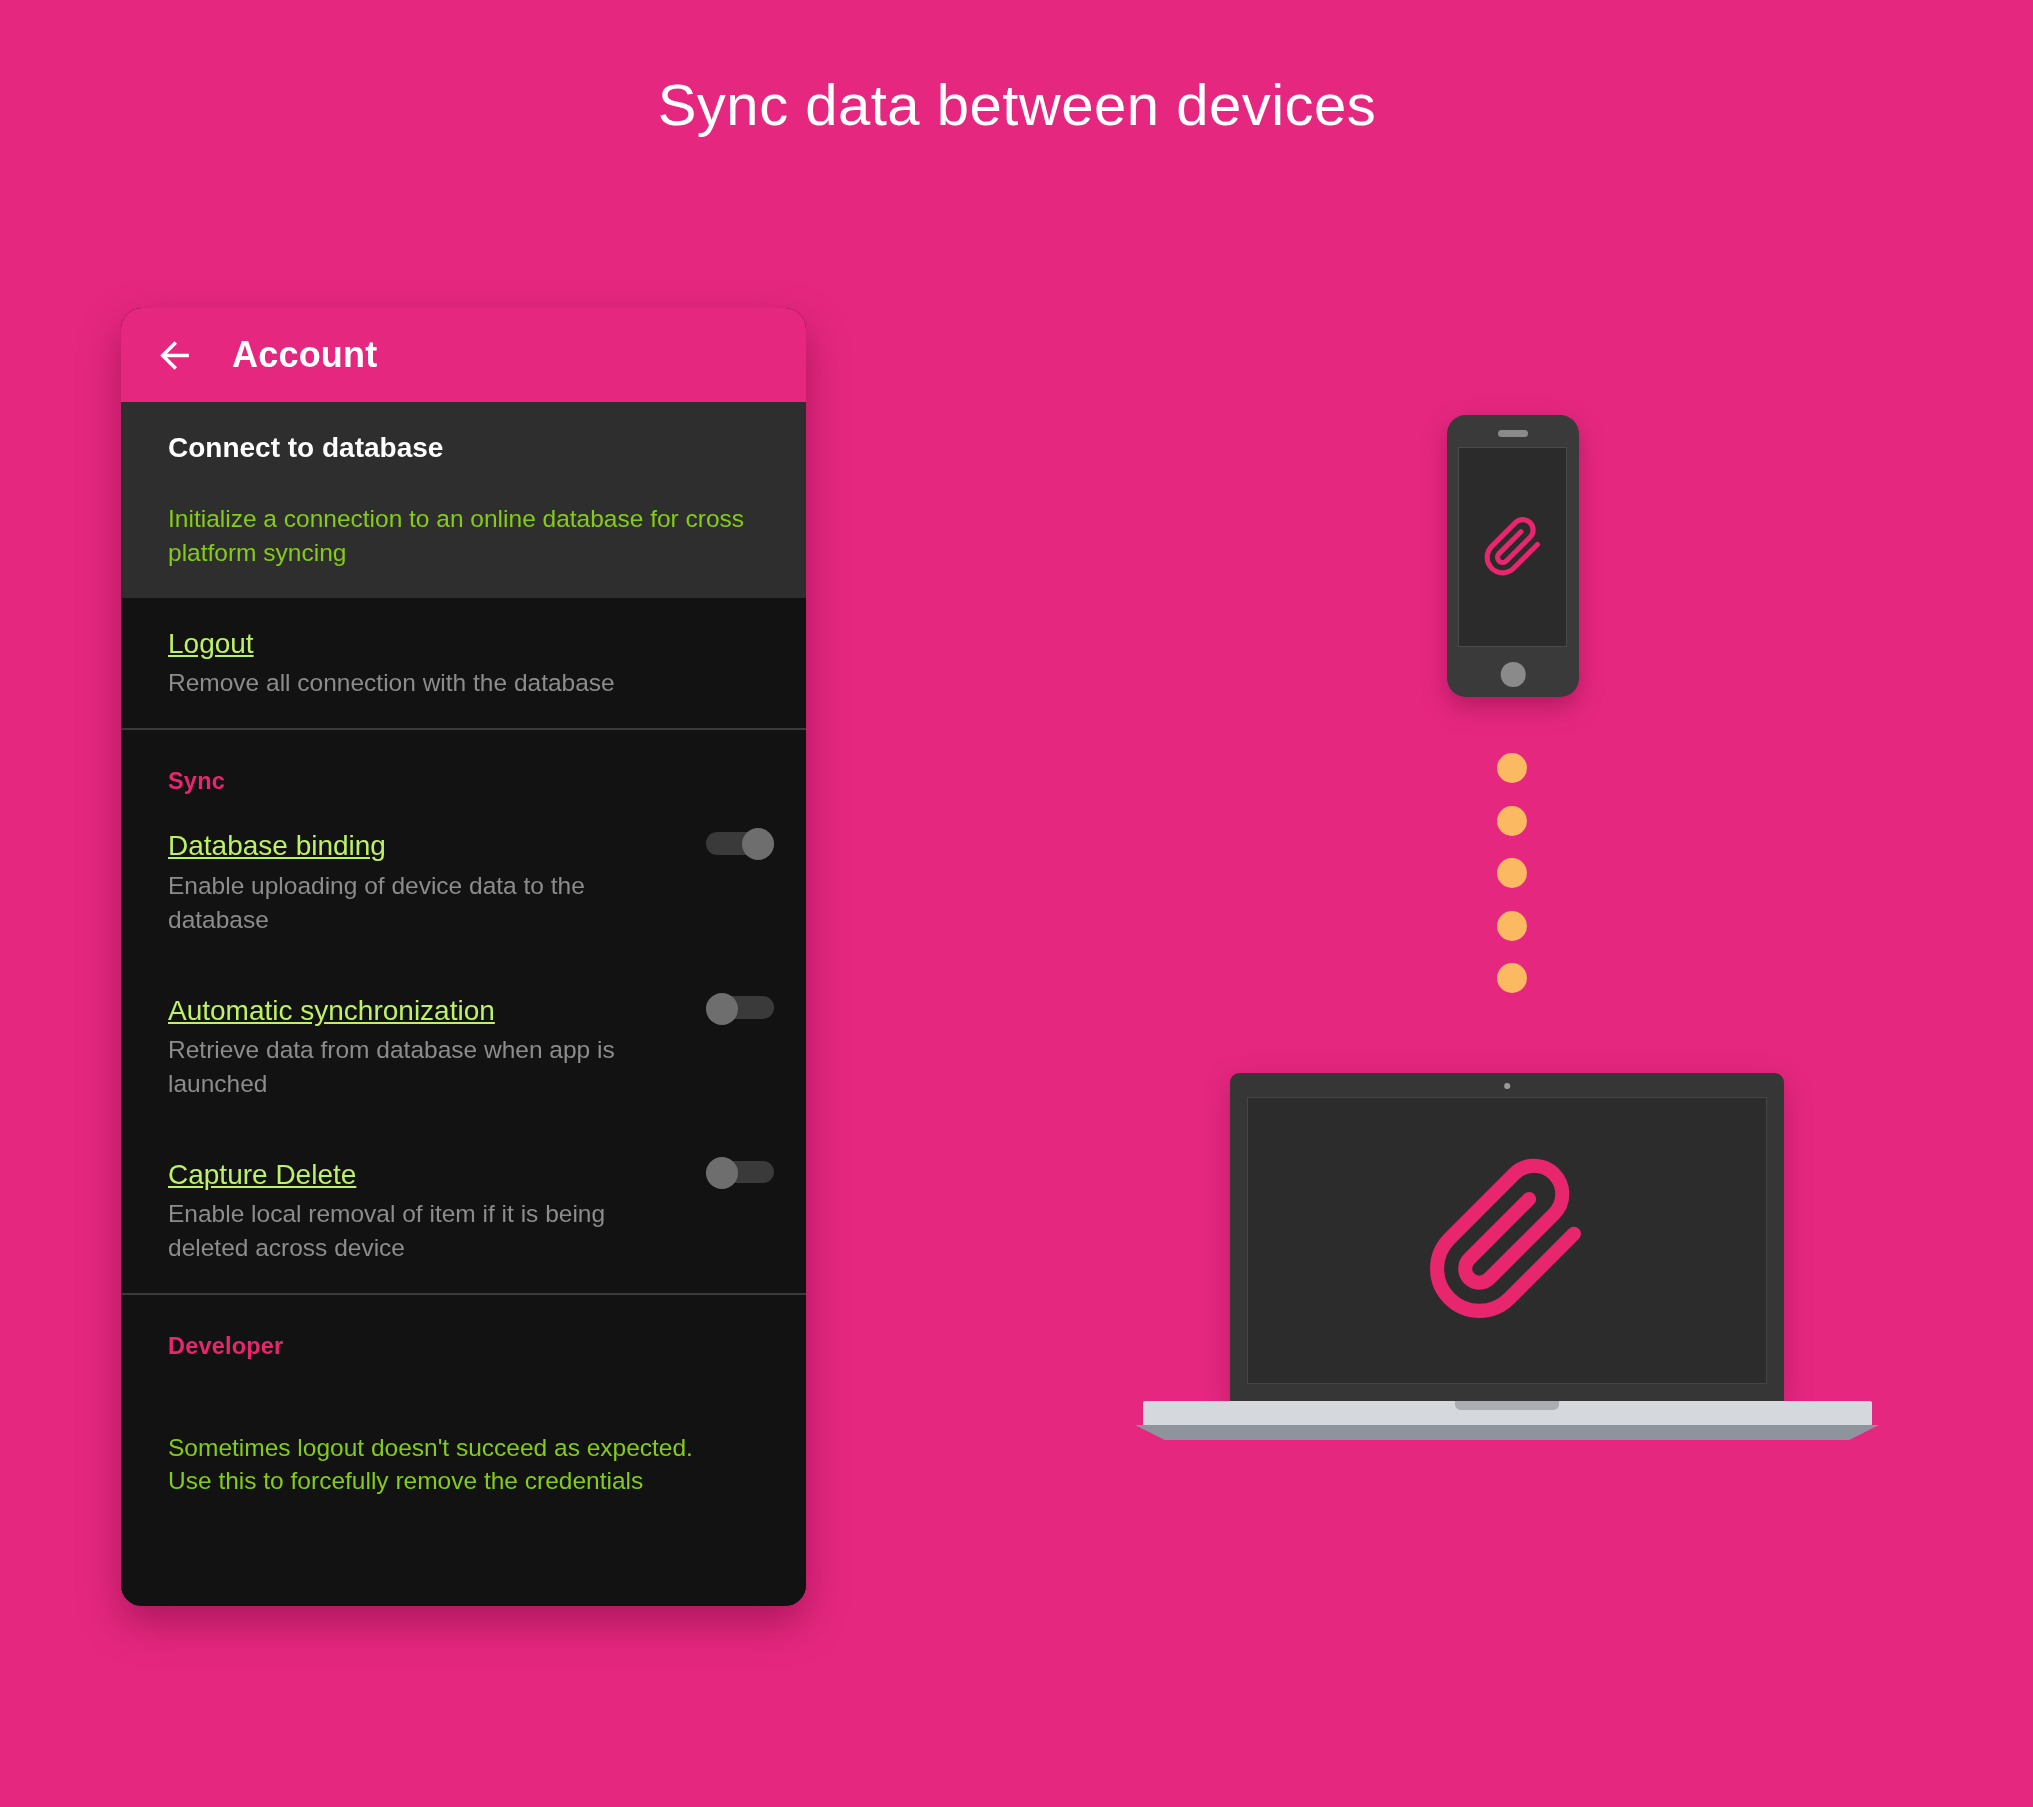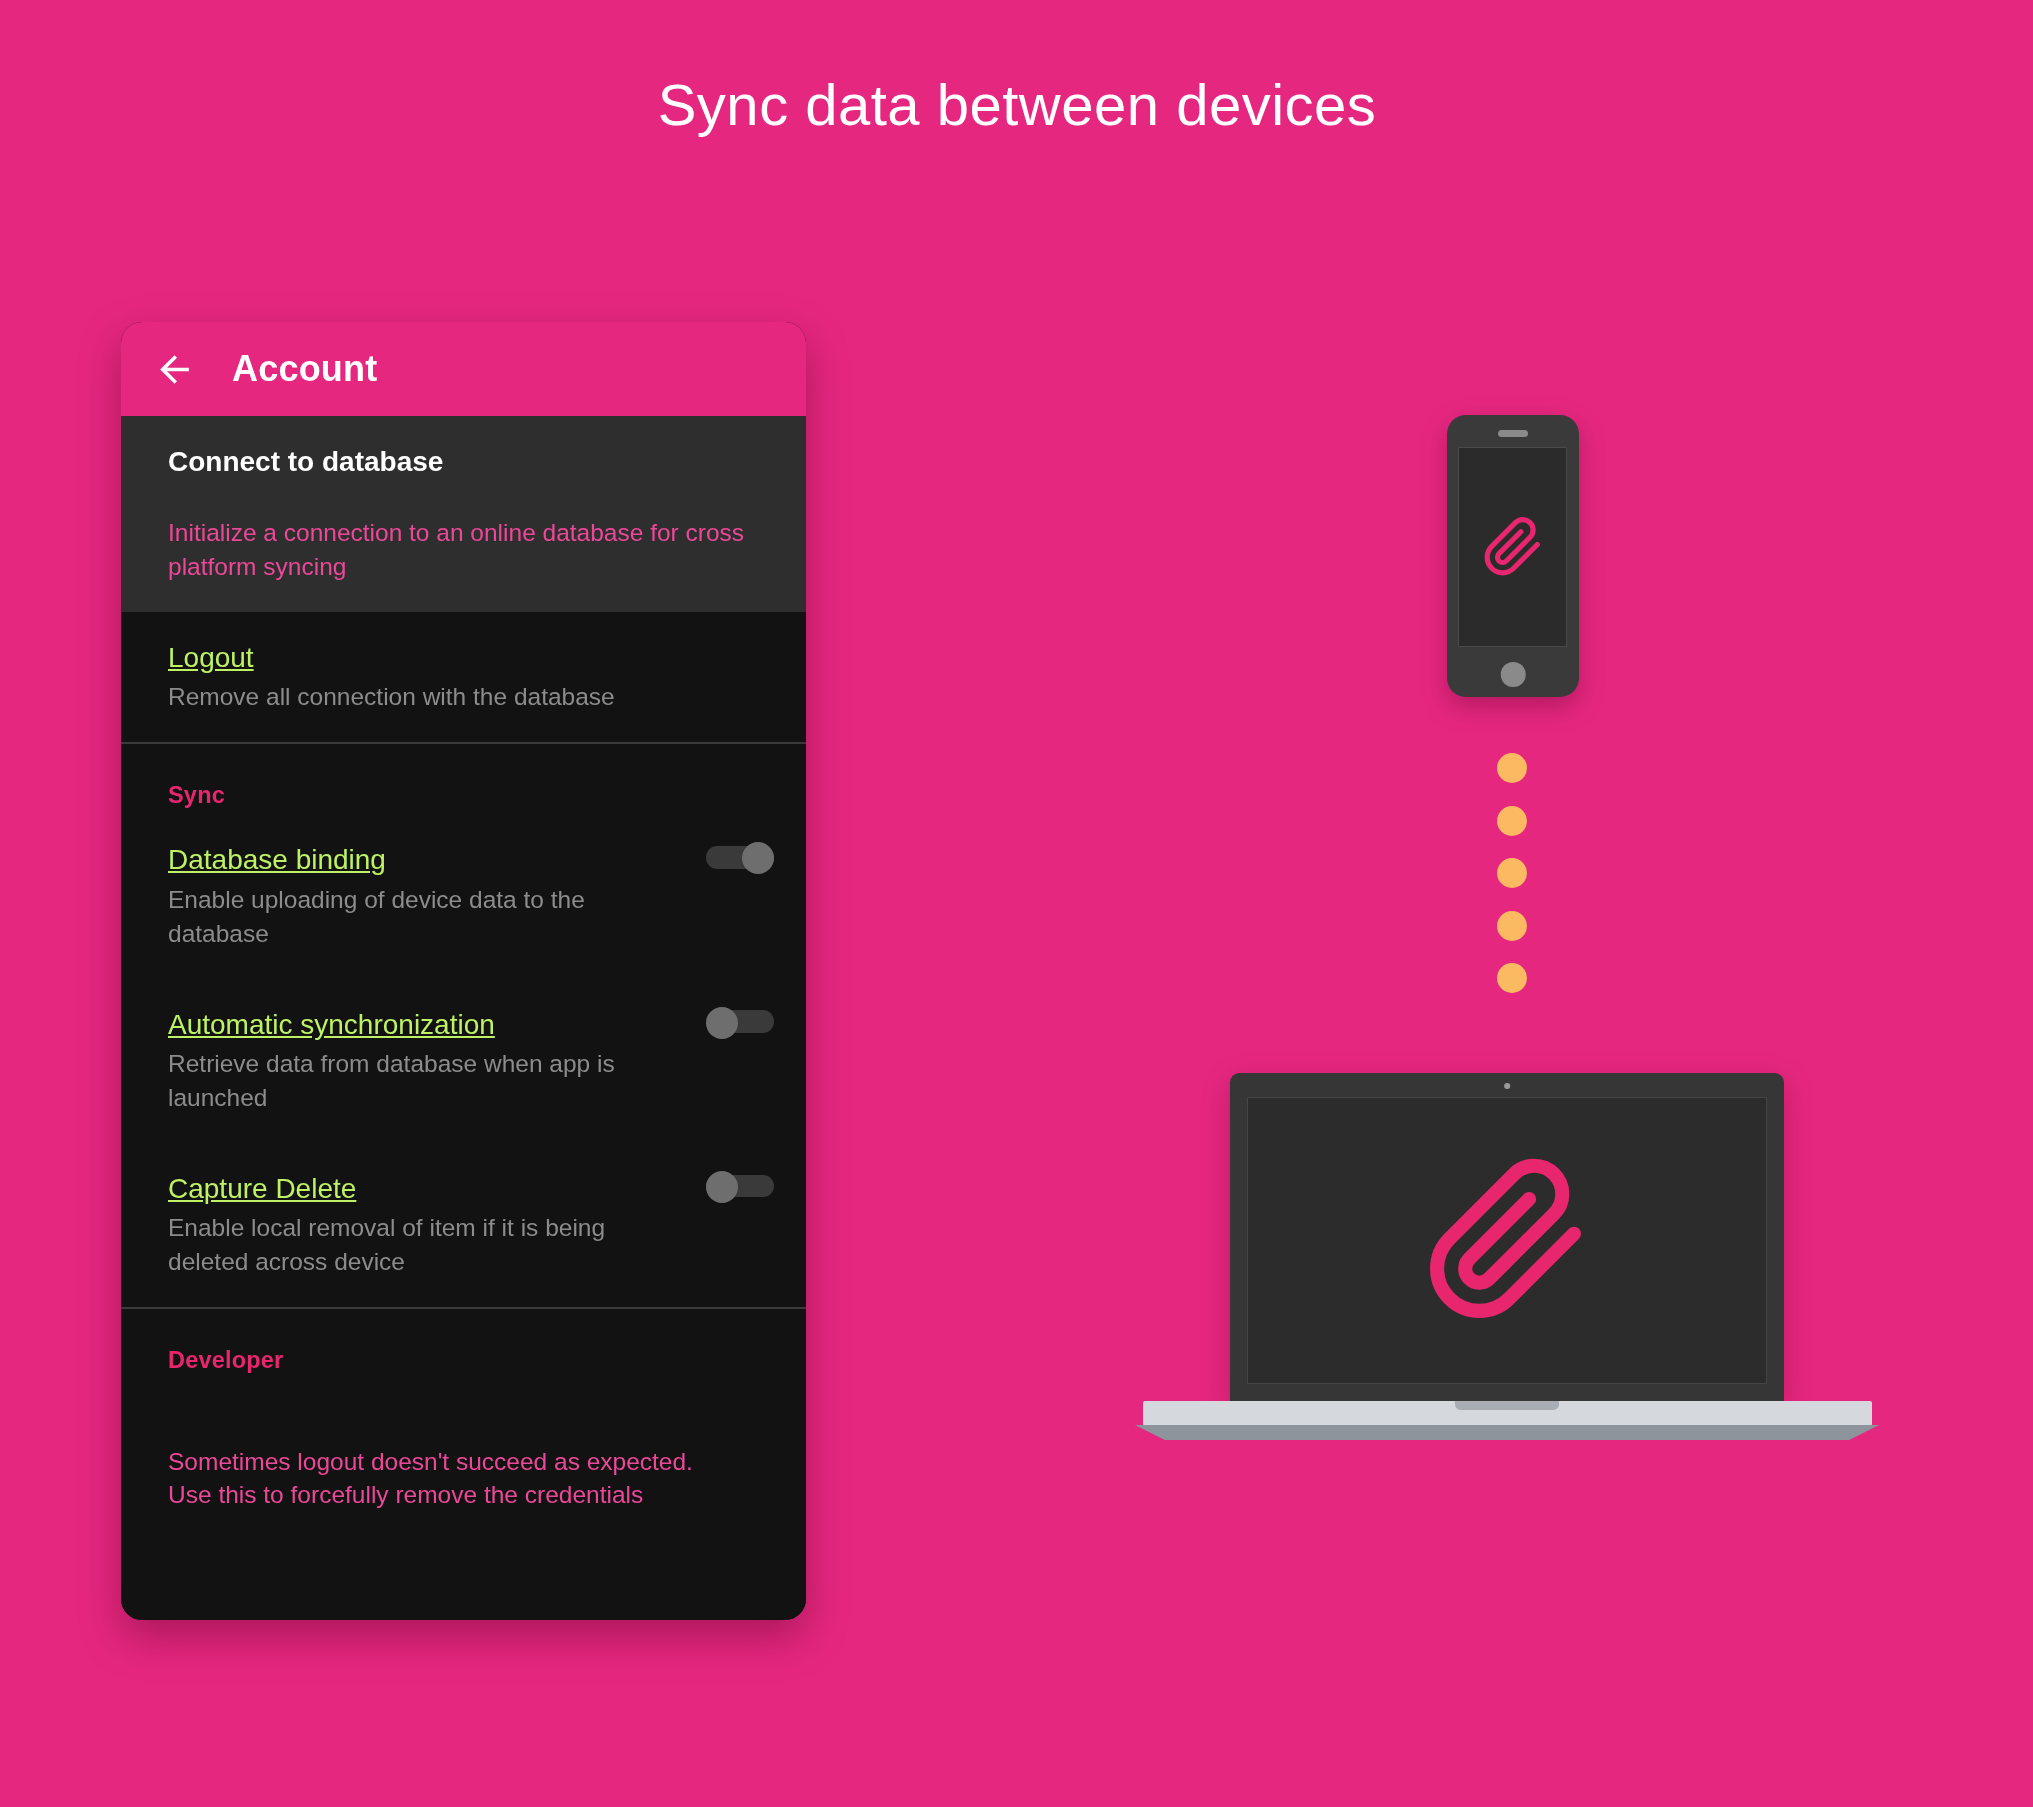--- a/index.html
+++ b/index.html
@@ -27,21 +27,21 @@
     font-size: 58px;
     font-weight: 400;
     letter-spacing: 0.5px;
     line-height: 1.1;
   }
 
   
   .settings-card {
     position: absolute;
     left: 121px;
-    top: 322px;
+    top: 308px;
     width: 685px;
     height: 1298px;
     border-radius: 21px;
     overflow: hidden;
     background: #121212;
     box-shadow: 0 17px 41px rgba(90, 0, 40, 0.42);
   }
 
   .app-bar {
     height: 94px;
@@ -94,21 +94,21 @@
   }
 
   .row-title.bright   { color: #FFFFFF; }
   .row-title.disabled { color: #bef264; font-weight: 400; text-decoration: underline; }
 
   .row-sub {
     font-size: 24.5px;
     line-height: 1.38;
   }
 
-  .row-sub.bright   { color: #ec4899; margin-top: 37px; }
+  .row-sub.bright   { color: #84cc16; margin-top: 37px; }
   .row-sub.disabled { color: #8C8C8C; }
 
   .divider {
     height: 1.9px;
     background: #3A3A3A;
     width: 100%;
   }
 
   .section-header {
     font-size: 23.5px;

